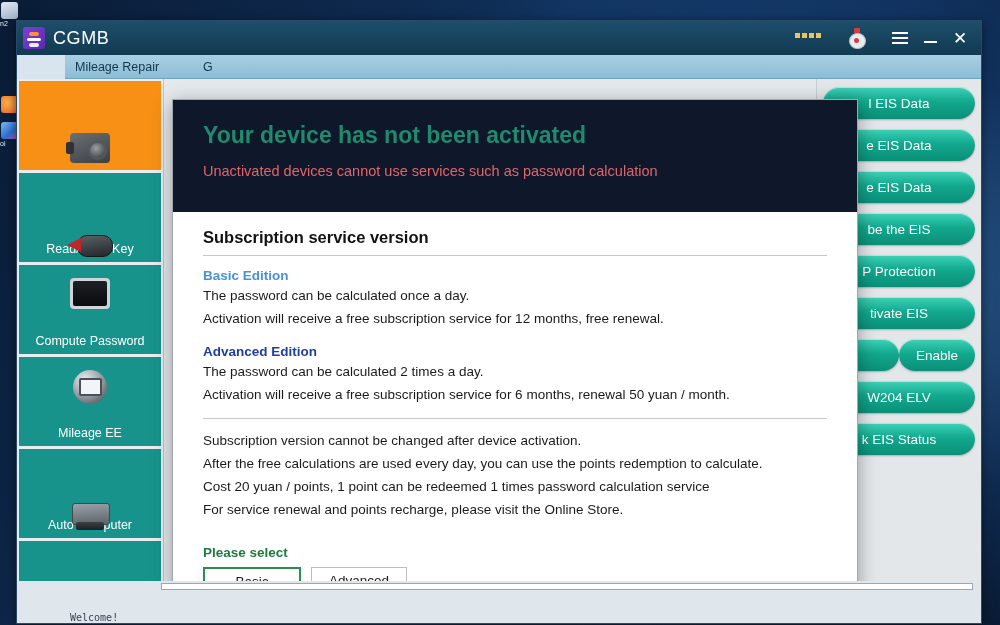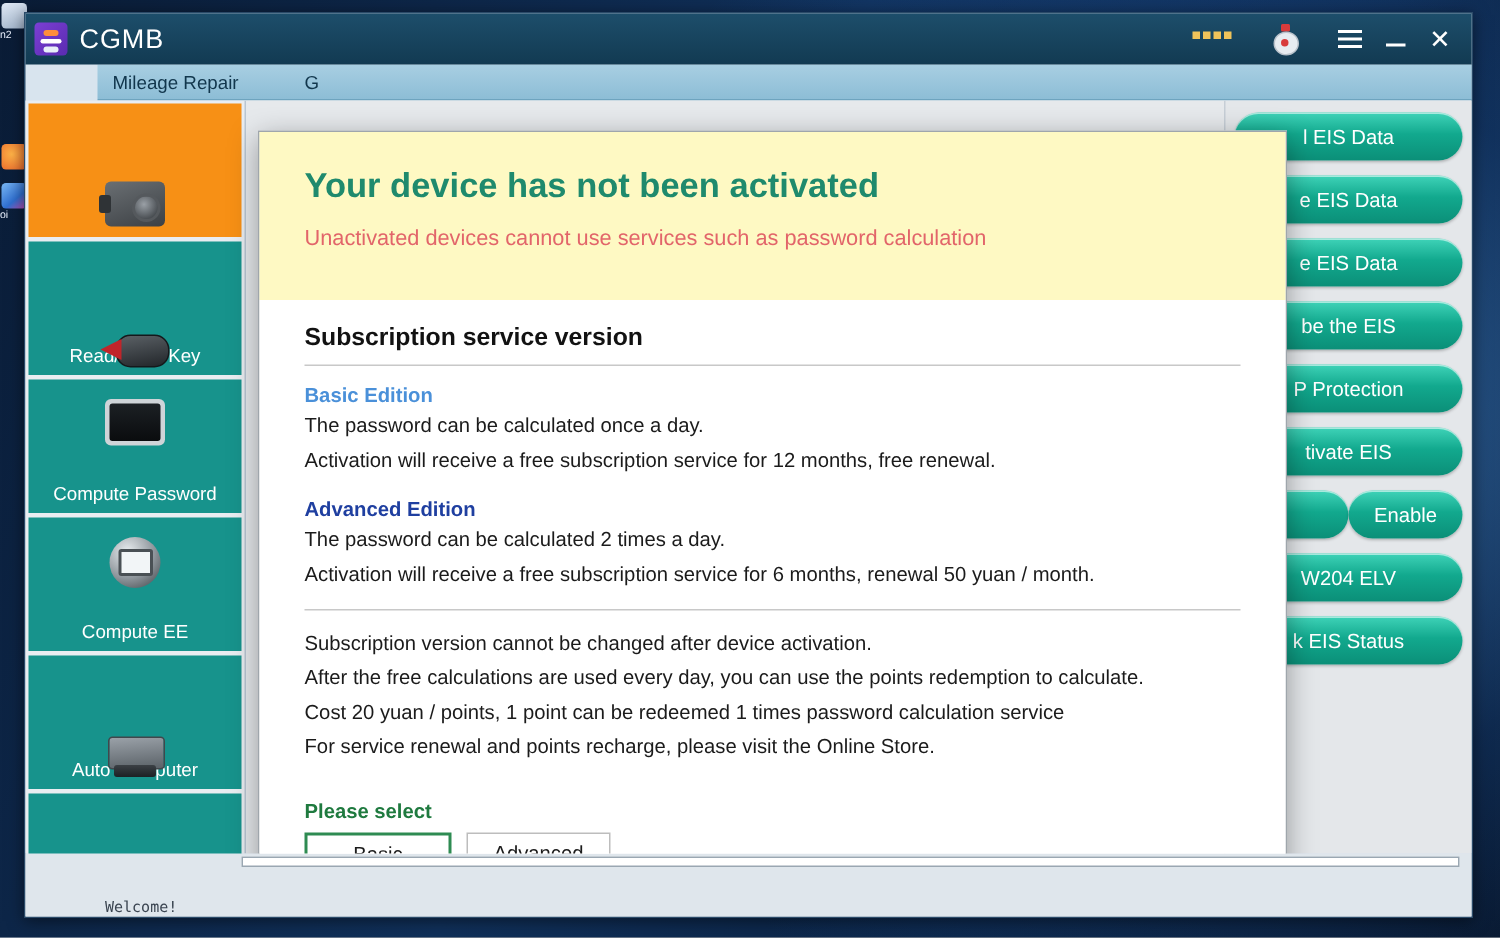--- a/index.html
+++ b/index.html
@@ -28,21 +28,21 @@
     border-radius: 3px;
   }
   .desk-label {
     position: absolute; left: 0; width: 22px;
     color: #e7eefc; font-size: 7px; line-height: 8px;
     text-align: left; white-space: nowrap; overflow: hidden;
   }
 
   
   #app-window {
-    position: absolute; left: 16px; top: 8px;
+    position: absolute; left: 16px; top: 20px;
     width: 964px; height: 602px;
     background: #d8e4ee;
     border: 1px solid #2a4a68;
     box-shadow: 0 2px 10px rgba(0,0,0,0.5);
     display: flex; flex-direction: column;
   }
   #titlebar {
     height: 34px; flex: 0 0 34px;
     background: linear-gradient(180deg, #1d4e6b 0%, #17435d 55%, #123a52 100%);
     display: flex; align-items: center;
@@ -206,21 +206,21 @@
   #activation-dialog {
     position: absolute; left: 155px; top: 20px;
     width: 684px; height: 588px;
     background: #ffffff;
     border: 1px solid #9fa6ac;
     box-shadow: 0 4px 18px rgba(0,0,0,.35);
     display: flex; flex-direction: column;
     z-index: 40;
   }
   #dialog-header {
-    background: #fef9c3; flex: 0 0 112px;
+    background: #0f172a; flex: 0 0 112px;
     padding: 22px 30px 0 30px; box-sizing: border-box;
   }
   #dialog-heading {
     color: #1f8a6d; font-size: 23px; font-weight: bold; margin: 0 0 14px 0;
   }
   #dialog-subheading {
     color: #e2656a; font-size: 14.5px; margin: 0;
   }
   #dialog-body {
     flex: 1 1 auto; background: #ffffff;
@@ -307,21 +307,21 @@
       <div class="nav-item">
         <div class="nav-glyph g-screen">
             <i></i>
           </div>
         <div class="nav-label">Compute Password</div>
       </div>
       <div class="nav-item">
         <div class="nav-glyph g-chip-round">
             <i></i>
           </div>
-        <div class="nav-label">Compute EE</div>
+        <div class="nav-label">Mileage EE</div>
       </div>
       <div class="nav-item">
         <div class="nav-glyph g-ecu"></div>
         <div class="nav-label">Auto Computer</div>
       </div>
       <div class="nav-item">
         
         
       </div>
     </div>

